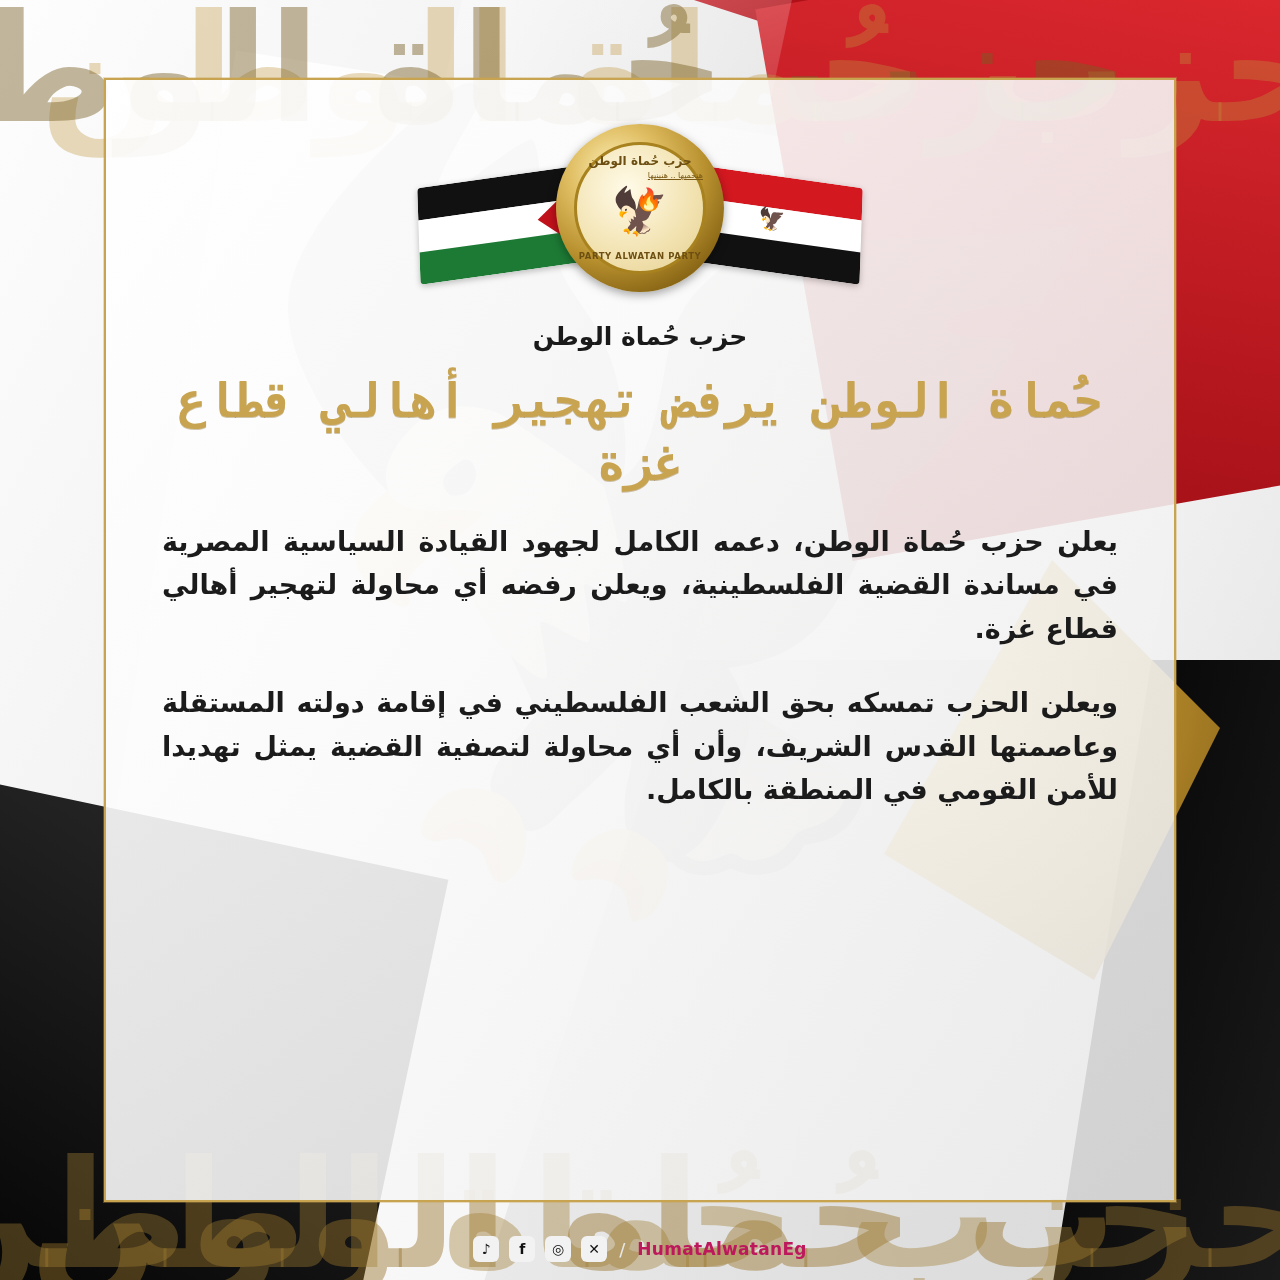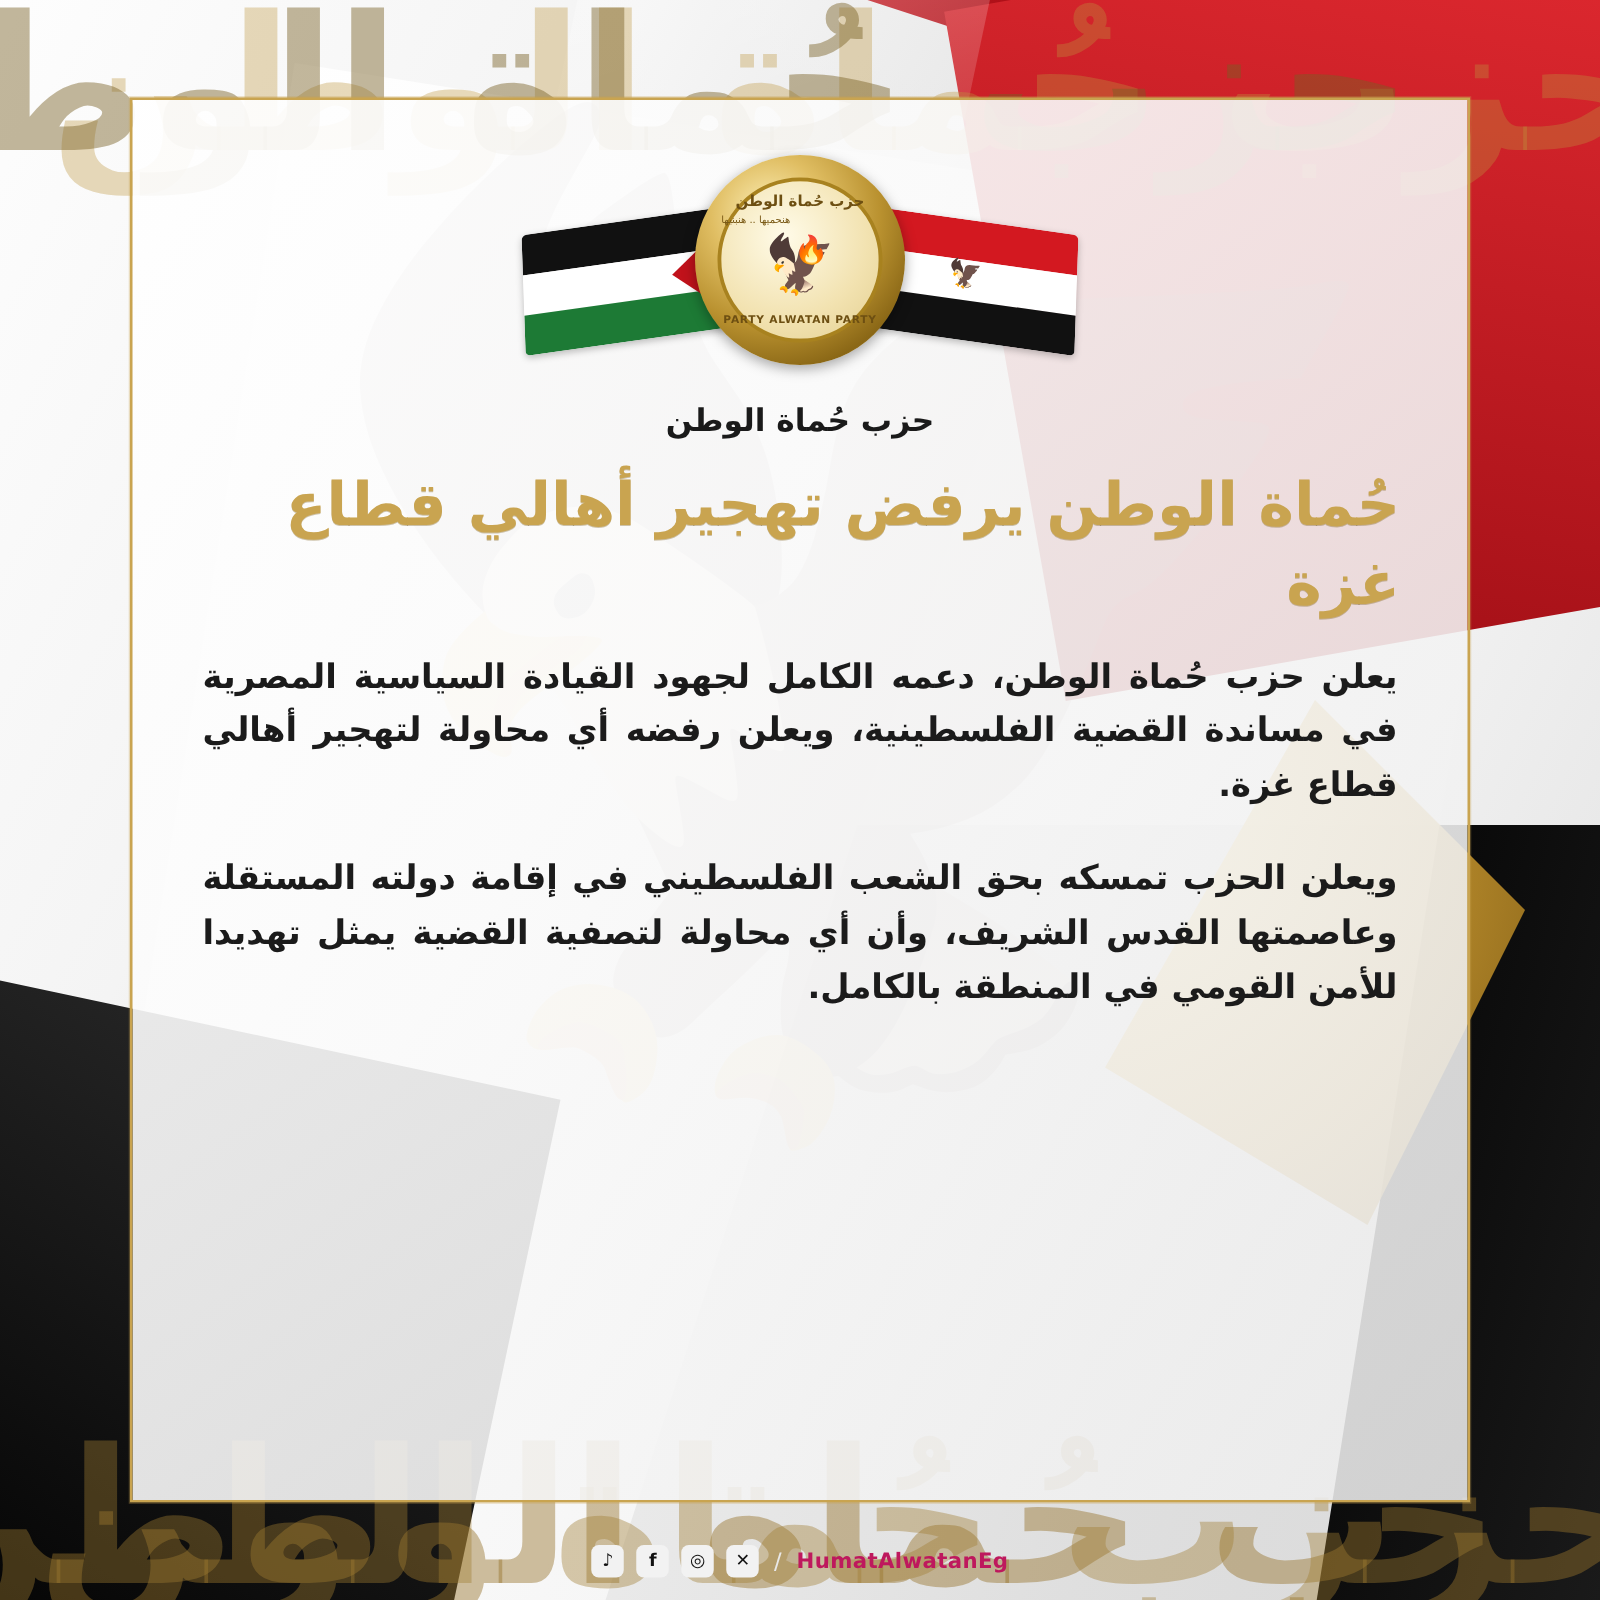--- a/index.html
+++ b/index.html
@@ -194,22 +194,22 @@
     display: flex; flex-direction: column; align-items: center; justify-content: center;
   }
   .emblem-top-text {
     position: absolute; top: 9px; left: 0; right: 0;
     text-align: center;
     font-size: 12px; font-weight: bold; color: #6d4f12;
     letter-spacing: .2px;
   }
   .emblem-sub-text {
     position: absolute; top: 26px; left: 0; right: 0;
-    text-align: left;
-    font-size: 8px; color: #7a5a16;
+    text-align: right;
+    font-size: 8px; color: #7a5a16; text-decoration: underline;
   }
   .emblem-bottom-text {
     position: absolute; bottom: 10px; left: 0; right: 0;
     text-align: center;
     font-size: 8.5px; font-weight: bold; color: #6d4f12;
     letter-spacing: .6px;
     direction: ltr;
   }
   .emblem-bird {
     margin-top: 6px;
@@ -229,27 +229,29 @@
     font-size: 25px;
     font-weight: bold;
     color: #1a1a1a;
     text-align: center;
   }
 
   
   .headline {
     margin-top: 22px;
     width: 100%;
+    text-align: center;
     font-size: 48px;
     font-weight: bold;
     line-height: 1.32;
     color: #c9a450;
     text-shadow: 0 1px 0 rgba(120,90,20,.35);
     letter-spacing: 1px;
     padding: 0 8px;
+    font-family: Liberation Mono, monospace;
   }
 
   
   .body-text {
     margin-top: 20px;
     width: 100%;
     padding: 0 10px;
     text-align: justify;
     text-align-last: right;
     direction: rtl;

